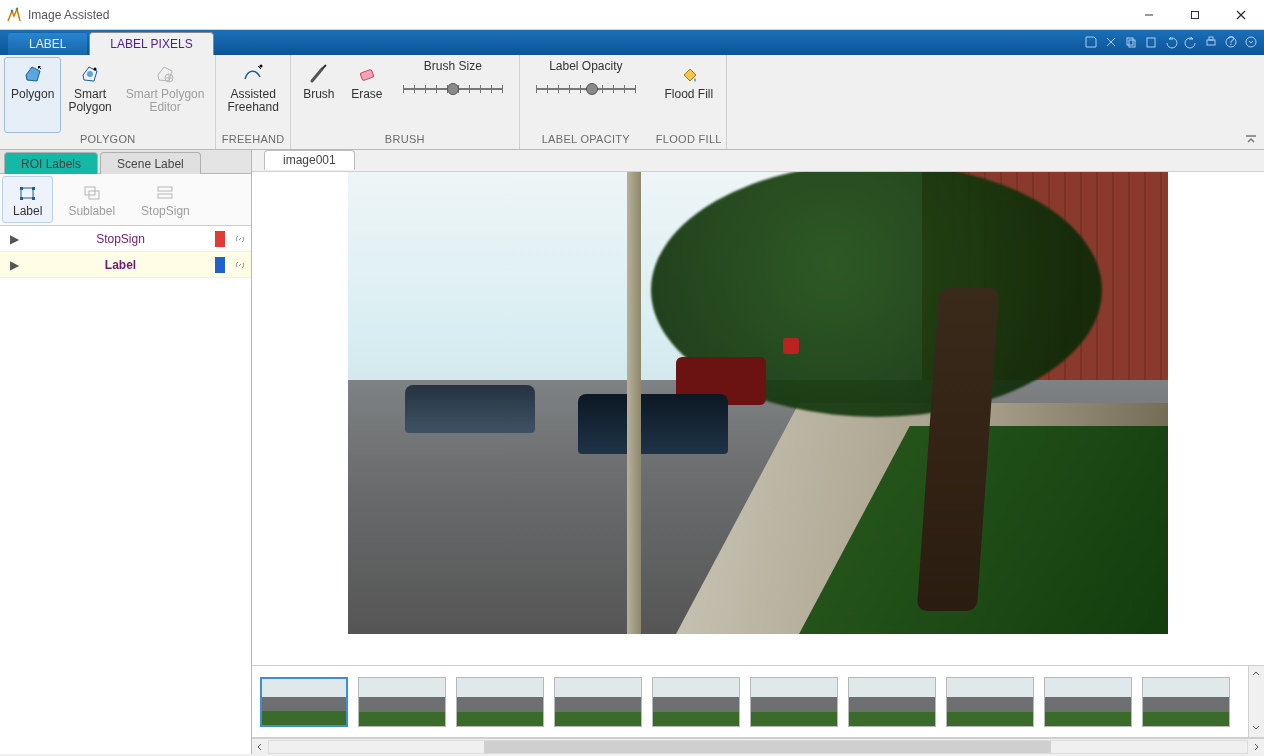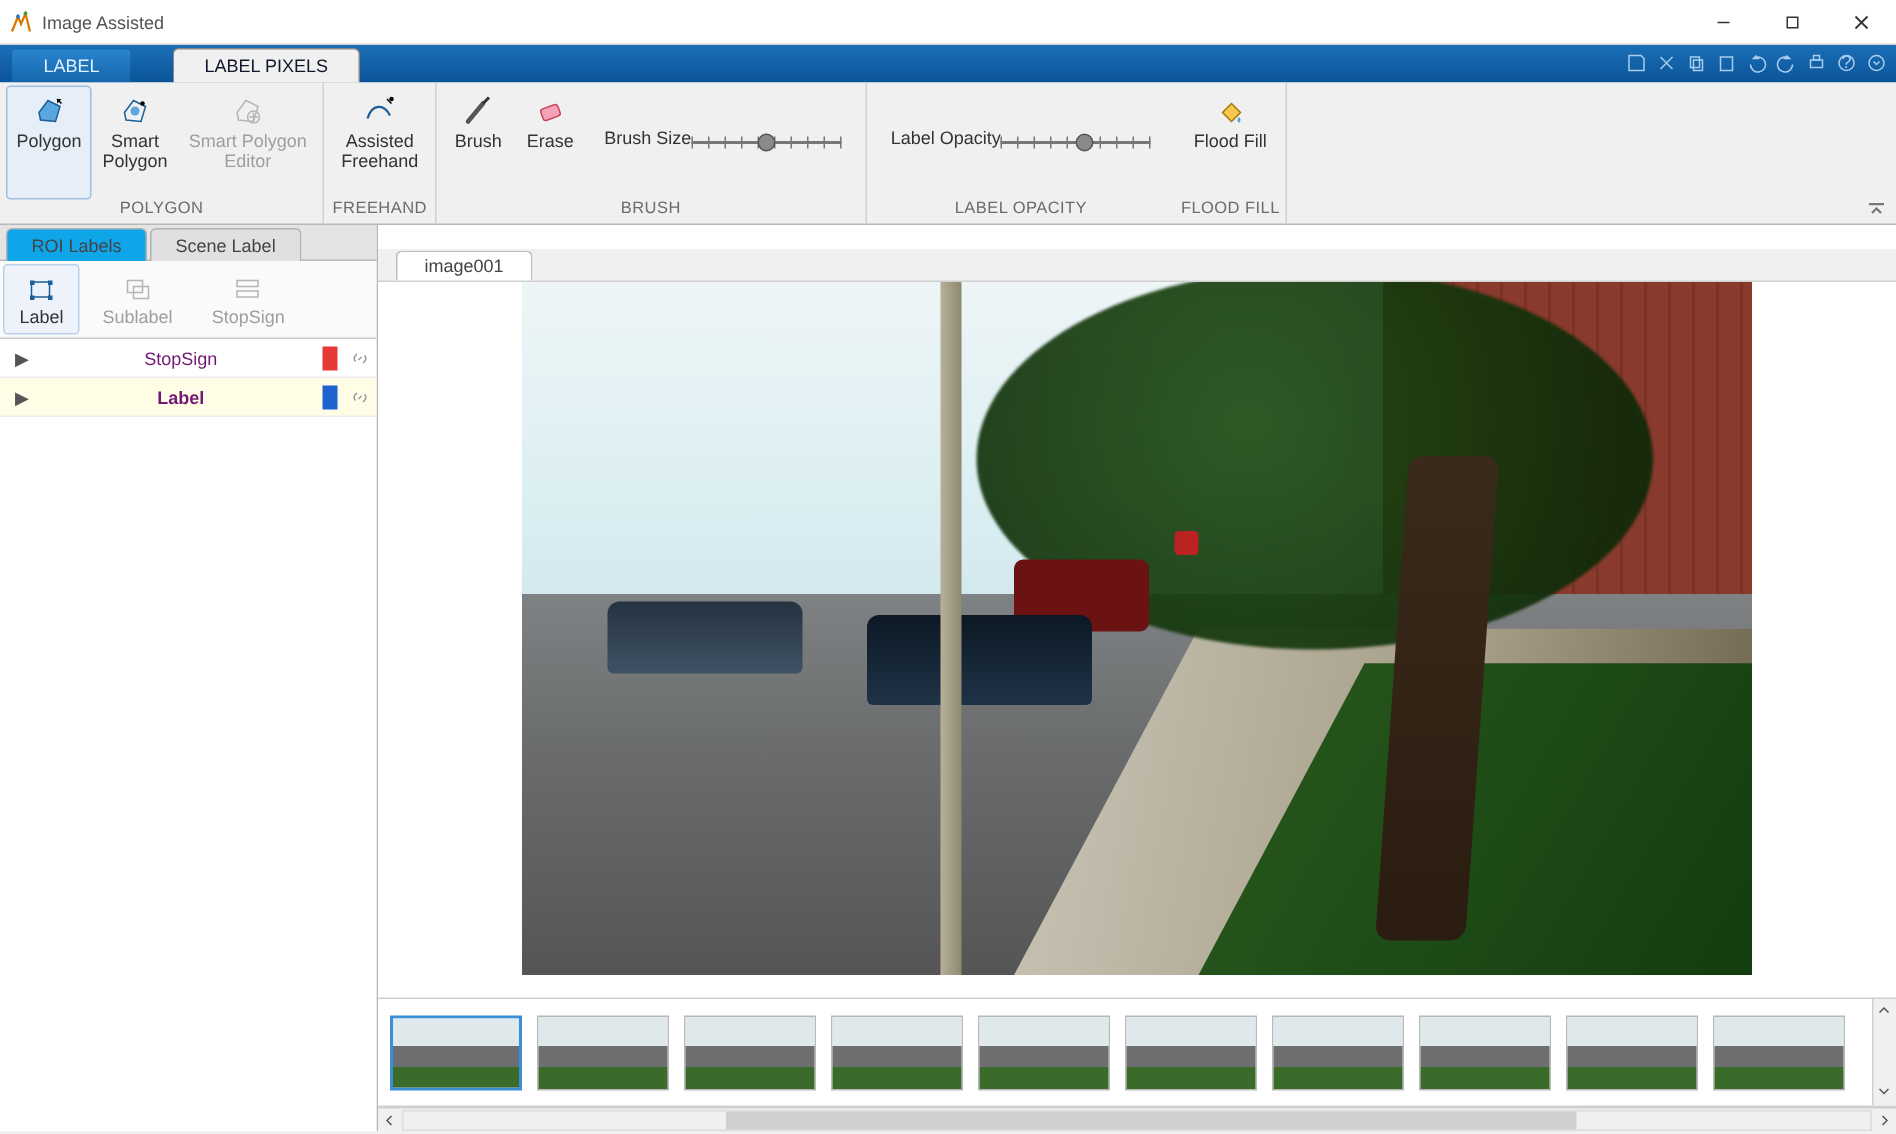--- a/index.html
+++ b/index.html
@@ -8,64 +8,64 @@
 
 .titlebar { height: 30px; display: flex; align-items: center; padding-left: 6px; border-bottom: 1px solid #d0d0d0; background: #fff; color: #555; }
 .titlebar .logo { width: 16px; height: 16px; margin-right: 6px; }
 .titlebar .spacer { flex: 1; }
 .titlebar .winbtn { width: 46px; height: 30px; display: flex; align-items: center; justify-content: center; color: #333; }
 
 
 .tabstrip { height: 25px; background: linear-gradient(#1b6fb7, #0b5499); display: flex; align-items: flex-end; padding-left: 8px; position: relative; }
 .tabstrip .tab { height: 23px; padding: 0 20px; color: #fff; display: flex; align-items: center; border-top-left-radius: 4px; border-top-right-radius: 4px; margin-right: 2px; cursor: pointer; border:1px solid transparent; border-bottom:none;}
 .tabstrip .tab.inactive { background: linear-gradient(#2a84d0,#1466aa); color:#dff1ff;}
-.tabstrip .tab.active { background: #f0f0f0; color: #0f172a; border-color:#888;margin-left:26px;}
+.tabstrip .tab.active { background: #f0f0f0; color: #4c1d95; border-color:#888;}
 .tabstrip .righticons { position: absolute; right: 4px; top: 3px; display: flex; gap: 2px; }
 .tabstrip .righticons .tb { width: 18px; height: 18px; display:flex; align-items:center; justify-content:center; color:#a9cdee; }
 
 
 .ribbon { height: 95px; background: #f0f0f0; border-bottom: 1px solid #b8b8b8; display: flex; position:relative;}
 .ribbongroup { display: flex; flex-direction: column; align-items: center; padding: 2px 4px 0 4px; border-right: 1px solid #d0d0d0; }
 .ribbongroup .items { display: flex; flex: 1; }
 .ribbongroup .grouplabel { height: 16px; color: #6b6b6b; font-size: 11px; letter-spacing: 0.3px; }
 .rbtn { display: flex; flex-direction: column; align-items: center; justify-content: flex-start; padding: 4px 6px 2px 6px; text-align: center; border: 1px solid transparent; border-radius: 3px; min-width: 48px; cursor: pointer; color:#333;}
 .rbtn.selected { background: #e6eef7; border-color: #9fbedf; }
 .rbtn .ricon { width: 24px; height: 24px; display:flex; align-items:center; justify-content:center;}
 .rbtn .rlabel { line-height: 13px; padding-top: 2px; }
 .rbtn.disabled { color:#9e9e9e; }
-.sliderwrap { display:flex; align-items:center; padding: 2px 12px; }
+.sliderwrap { display:flex; flex-direction:column; align-items:center; padding: 2px 12px; }
 .sliderwrap .slabel { color:#333; padding-bottom:6px;}
 .slider { width: 100px; height: 20px; position:relative; display:flex; align-items:center; justify-content:center;}
 .slider .track { width: 100%; height:2px; background:#777; position:relative;}
 .slider .tick { position:absolute; top:-3px; width:1px; height:8px; background:#777;}
 .slider .thumb { position:absolute; top:-5px; width:12px; height:12px; border-radius:50%; background:#8a8a8a; border:1px solid #555;}
 .ribbon .collapse { position:absolute; right:6px; bottom:2px; width:14px; height:14px; color:#777; cursor:pointer;}
 
 
 .content { display:flex; height: calc(756px - 30px - 25px - 95px - 2px); }
 .leftpanel { width: 252px; border-right:1px solid #b8b8b8; display:flex; flex-direction:column; background:#f0f0f0;}
 .subtabs { height:24px; display:flex; background:#e4e4e4; border-bottom:1px solid #b8b8b8; padding-left:4px; padding-top:2px;}
 .subtab { height:22px; padding:0 16px; display:flex; align-items:center; background:#e0e0e0; border:1px solid #b0b0b0; border-bottom:none; border-top-left-radius:4px; border-top-right-radius:4px; margin-right:2px; color:#444; cursor:pointer;}
-.subtab.active { background:#0ea5e9; }
+.subtab.active { background:#14b8a6; }
 .lefttoolbar { height:52px; background:#fafafa; border-bottom:1px solid #ccc; display:flex;}
 .ltbtn { display:flex; flex-direction:column; align-items:center; justify-content:center; padding:2px 10px; border:1px solid transparent; border-radius:3px; margin:2px; cursor:pointer; font-size:11px; color:#333;}
 .ltbtn.disabled { color:#9e9e9e; }
 .ltbtn.selected { background:#eef3fb; border-color:#b9d2ec;}
 .ltbtn .licon { width:22px; height:22px; display:flex; align-items:center; justify-content:center;}
 .labellist { background:#fff; flex:1; overflow:auto;}
 .labelrow { height:26px; display:flex; align-items:center; padding-left:10px; border-bottom:1px solid #eee; cursor:pointer;}
 .labelrow .tri { width:10px; color:#555; margin-right:6px;}
 .labelrow .name { flex:1; color:#701a75;text-align:center;}
 .labelrow .swatch { width:10px; height:16px; margin-right:8px;}
 .labelrow .link { width:18px; color:#999;}
 .labelrow.selected { background:#fffde6; }
 .labelrow.selected .name { font-weight:600; }
 
 .rightpanel { flex:1; display:flex; flex-direction:column; background:#fff; position:relative;}
-.doc-tabs { height:22px; display:flex; align-items:center; padding-left:12px; border-bottom:1px solid #cfcfcf; background:#f0f0f0;margin-top:16px;}
+.doc-tabs { height:22px; display:flex; align-items:flex-start; padding-left:12px; border-bottom:1px solid #cfcfcf; background:#f0f0f0;}
 .doc-tab { height:20px; padding:0 18px; background:#fff; border:1px solid #bcbcbc; border-bottom-color:#fff; border-top-left-radius:4px; border-top-right-radius:4px; display:flex; align-items:center; color:#444;}
 .canvas-area { flex:1; display:flex; align-items:flex-start; justify-content:center; overflow:hidden; border-bottom:1px solid #cfcfcf; position:relative;}
 .canvas-img { width:820px; height:462px; margin-top:0; background:#ddd; position:relative; overflow:hidden;}
 
 .sky { position:absolute; inset:0; background:linear-gradient(#eef5f6 0%, #d9eef2 35%, #cfe6ea 50%, #cfe6ea 50%);}
 .road { position:absolute; left:0; right:0; bottom:0; height:55%; background:linear-gradient(#7f8284 0%, #6a6c6d 40%, #555 100%);}
 .sidewalk { position:absolute; right:0; bottom:0; width:60%; height:50%; background:linear-gradient(100deg,#c9c5b6 0%, #a49c86 60%, #6b624c 100%); clip-path: polygon(25% 0, 100% 0, 100% 100%, 0 100%);}
 .grass { position:absolute; right:0; bottom:0; width:45%; height:45%; background:linear-gradient(120deg,#2a5a1e,#123d0e); clip-path: polygon(30% 0, 100% 0, 100% 100%, 0 100%);}
 .building { position:absolute; right:0; top:0; width:30%; height:55%; background:repeating-linear-gradient(90deg,#8a3a2c 0 14px,#7a3226 14px 16px); }
 .tree-trunk { position:absolute; right:22%; bottom:5%; width:60px; height:70%; background:linear-gradient(#3a2a1a,#2a1c10); border-radius:10px; transform:skewX(-4deg);}

